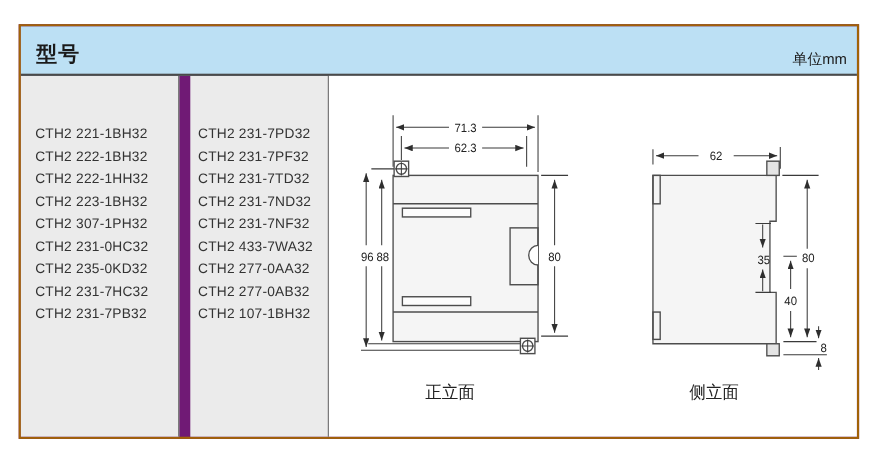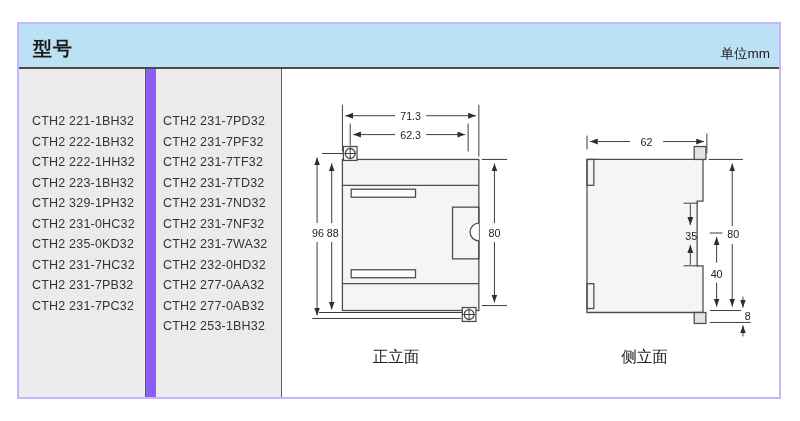--- a/index.html
+++ b/index.html
@@ -3,22 +3,22 @@
 <meta charset="utf-8">
 <style>
   html, body { margin: 0; padding: 0; background: #ffffff; }
   body { width: 800px; height: 421px; overflow: hidden; font-family: "Liberation Sans", "DejaVu Sans", sans-serif; }
 
   .page { position: relative; width: 800px; height: 421px; background: #fff; }
 
   .panel {
     position: absolute; left: 17px; top: 22px;
     width: 760px; height: 373px;
-    border: 2px solid #c4b5fd;
-    background: #8b5cf6;
+    border: 2px solid #a16207;
+    background: #701a75;
   }
 
   .panel-header {
     position: relative; height: 43px;
     background: #bce0f4;
     border-bottom: 2px solid #4a4a4a;
   }
   .panel-title {
     position: absolute; left: 14px; top: 12px;
     font-size: 19px; font-weight: bold; color: #1a1a1a; letter-spacing: 1px;
@@ -31,21 +31,21 @@
   .panel-body { display: flex; height: 328px; }
 
   .model-col {
     background: #ebebeb;
     border-right: 1px solid #606060;
     box-sizing: border-box;
     padding-top: 42px;
     font-size: 12.5px; color: #333;
     letter-spacing: 0.2px;
   }
-  .model-col-1 { width: 127px; padding-left: 13px; }
+  .model-col-1 { width: 144px; padding-left: 13px; }
   .model-col-2 { width: 126px; padding-left: 7px; margin-left: 10px; }
   .model-row { line-height: 20.5px; white-space: nowrap; }
 
   .drawing-area { flex: 1; position: relative; background: #fff; }
   .drawing-area svg { position: absolute; left: 0; top: 0; width: 100%; height: 100%; }
 
   .dim-line { stroke: #3a3a3a; stroke-width: 1; fill: none; }
   .body-line { stroke: #4d4d4d; stroke-width: 1.3; }
   .body-fill { fill: #f5f5f5; }
   .tab-fill { fill: #e4e4e4; }
@@ -62,39 +62,36 @@
       <div class="panel-title">型号</div>
       <div class="panel-unit">单位mm</div>
     </div>
 
     <div class="panel-body">
       <div class="model-col model-col-1">
           <div class="model-row">CTH2 221-1BH32</div>
           <div class="model-row">CTH2 222-1BH32</div>
           <div class="model-row">CTH2 222-1HH32</div>
           <div class="model-row">CTH2 223-1BH32</div>
-          <div class="model-row">CTH2 329-1PH32</div>
+          <div class="model-row">CTH2 307-1PH32</div>
           <div class="model-row">CTH2 231-0HC32</div>
           <div class="model-row">CTH2 235-0KD32</div>
           <div class="model-row">CTH2 231-7HC32</div>
           <div class="model-row">CTH2 231-7PB32</div>
-          <div class="model-row">CTH2 231-7PC32</div>
         </div>
       <div class="model-col model-col-2">
           <div class="model-row">CTH2 231-7PD32</div>
           <div class="model-row">CTH2 231-7PF32</div>
-          <div class="model-row">CTH2 231-7TF32</div>
           <div class="model-row">CTH2 231-7TD32</div>
           <div class="model-row">CTH2 231-7ND32</div>
           <div class="model-row">CTH2 231-7NF32</div>
-          <div class="model-row">CTH2 231-7WA32</div>
-          <div class="model-row">CTH2 232-0HD32</div>
+          <div class="model-row">CTH2 433-7WA32</div>
           <div class="model-row">CTH2 277-0AA32</div>
           <div class="model-row">CTH2 277-0AB32</div>
-          <div class="model-row">CTH2 253-1BH32</div>
+          <div class="model-row">CTH2 107-1BH32</div>
         </div>
 
       <div class="drawing-area">
         <svg viewBox="271 67 510 330" preserveAspectRatio="none">
           <defs>
             <marker id="arr" markerWidth="9" markerHeight="7" refX="8" refY="3" orient="auto" markerUnits="userSpaceOnUse">
               <path d="M0,0 L8,3 L0,6 Z" fill="#2e2e2e"></path>
             </marker>
           </defs>
 

